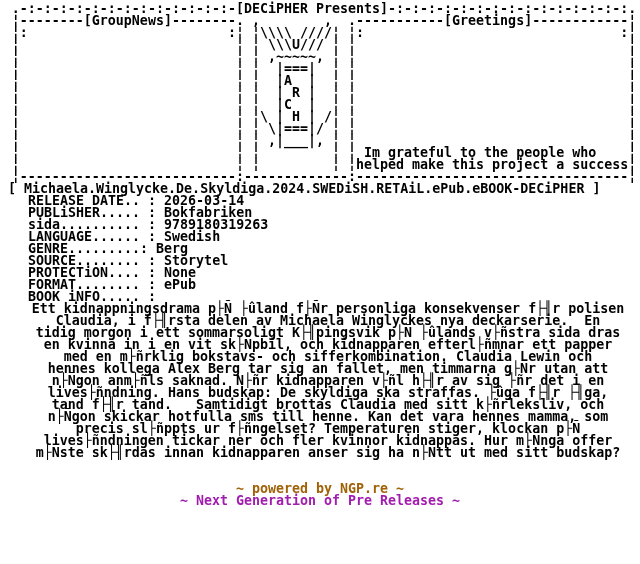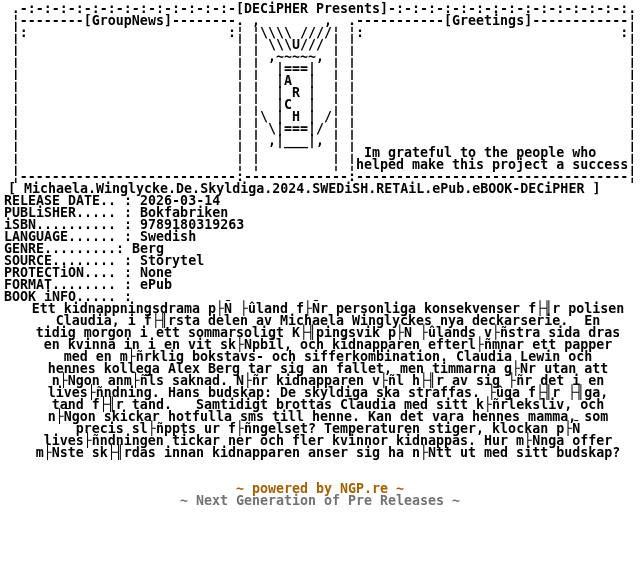--- a/index.html
+++ b/index.html
@@ -25,20 +25,21 @@
     font: inherit;
     white-space: pre;
     text-align: center;
   }
   .release-title {
     padding-left: 8px;
     white-space: pre;
   }
   .fields {
     padding-left: 4px;
+    margin-left: 24px;
   }
   .field-row {
     white-space: pre;
     height: 12px;
   }
   .desc {
     padding-left: 16px;
   }
   .gap2 {
     height: 24px;
@@ -68,21 +69,21 @@
  ¦                           ¦ ¦ ,|___|, ¦ ¦                                  ¦
  ¦                           ¦ ¦         ¦ ¦ Im grateful to the people who    ¦
  ¦                           ¦ ¦         ¦ ¦helped make this project a success¦
  ¦---------------------------:-------------:----------------------------------¦</pre>
 
   <div class="release-title">[ Michaela.Winglycke.De.Skyldiga.2024.SWEDiSH.RETAiL.ePub.eBOOK-DECiPHER ]</div>
 
   <div class="fields">
       <div class="field-row"><span>RELEASE DATE.. : </span><span>2026-03-14</span></div>
       <div class="field-row"><span>PUBLiSHER..... : </span><span>Bokfabriken</span></div>
-      <div class="field-row"><span>iSBN.......... : </span><span>9789180319263</span></div>
+      <div class="field-row"><span>sida.......... : </span><span>9789180319263</span></div>
       <div class="field-row"><span>LANGUAGE...... : </span><span>Swedish</span></div>
       <div class="field-row"><span>GENRE.........: </span><span>Berg</span></div>
       <div class="field-row"><span>SOURCE........ : </span><span>Storytel</span></div>
       <div class="field-row"><span>PROTECTiON.... : </span><span>None</span></div>
       <div class="field-row"><span>FORMAT........ : </span><span>ePub</span></div>
       <div class="field-row"><span>BOOK iNFO..... : </span><span></span></div>
     </div>
 
   <pre class="desc">Ett kidnappningsdrama p├Ñ ├ûland f├Ñr personliga konsekvenser f├╢r polisen
 Claudia, i f├╢rsta delen av Michaela Winglyckes nya deckarserie.  En
@@ -95,15 +96,15 @@
 tand f├╢r tand.   Samtidigt brottas Claudia med sitt k├ñrleksliv, och
 n├Ñgon skickar hotfulla sms till henne. Kan det vara hennes mamma, som
 precis sl├ñppts ur f├ñngelset? Temperaturen stiger, klockan p├Ñ
 lives├ñndningen tickar ner och fler kvinnor kidnappas. Hur m├Ñnga offer
 m├Ñste sk├╢rdas innan kidnapparen anser sig ha n├Ñtt ut med sitt budskap?</pre>
 
   <div class="gap2"></div>
 
   <div class="footer-line" style="color: #a16207;">~ powered by NGP.re ~</div>
 
-  <div class="footer-line" style="color: #737373;">~ Next Generation of Pre Releases ~</div>
+  <div class="footer-line" style="color: #a21caf;">~ Next Generation of Pre Releases ~</div>
 
 </div>
 
 </body></html>

